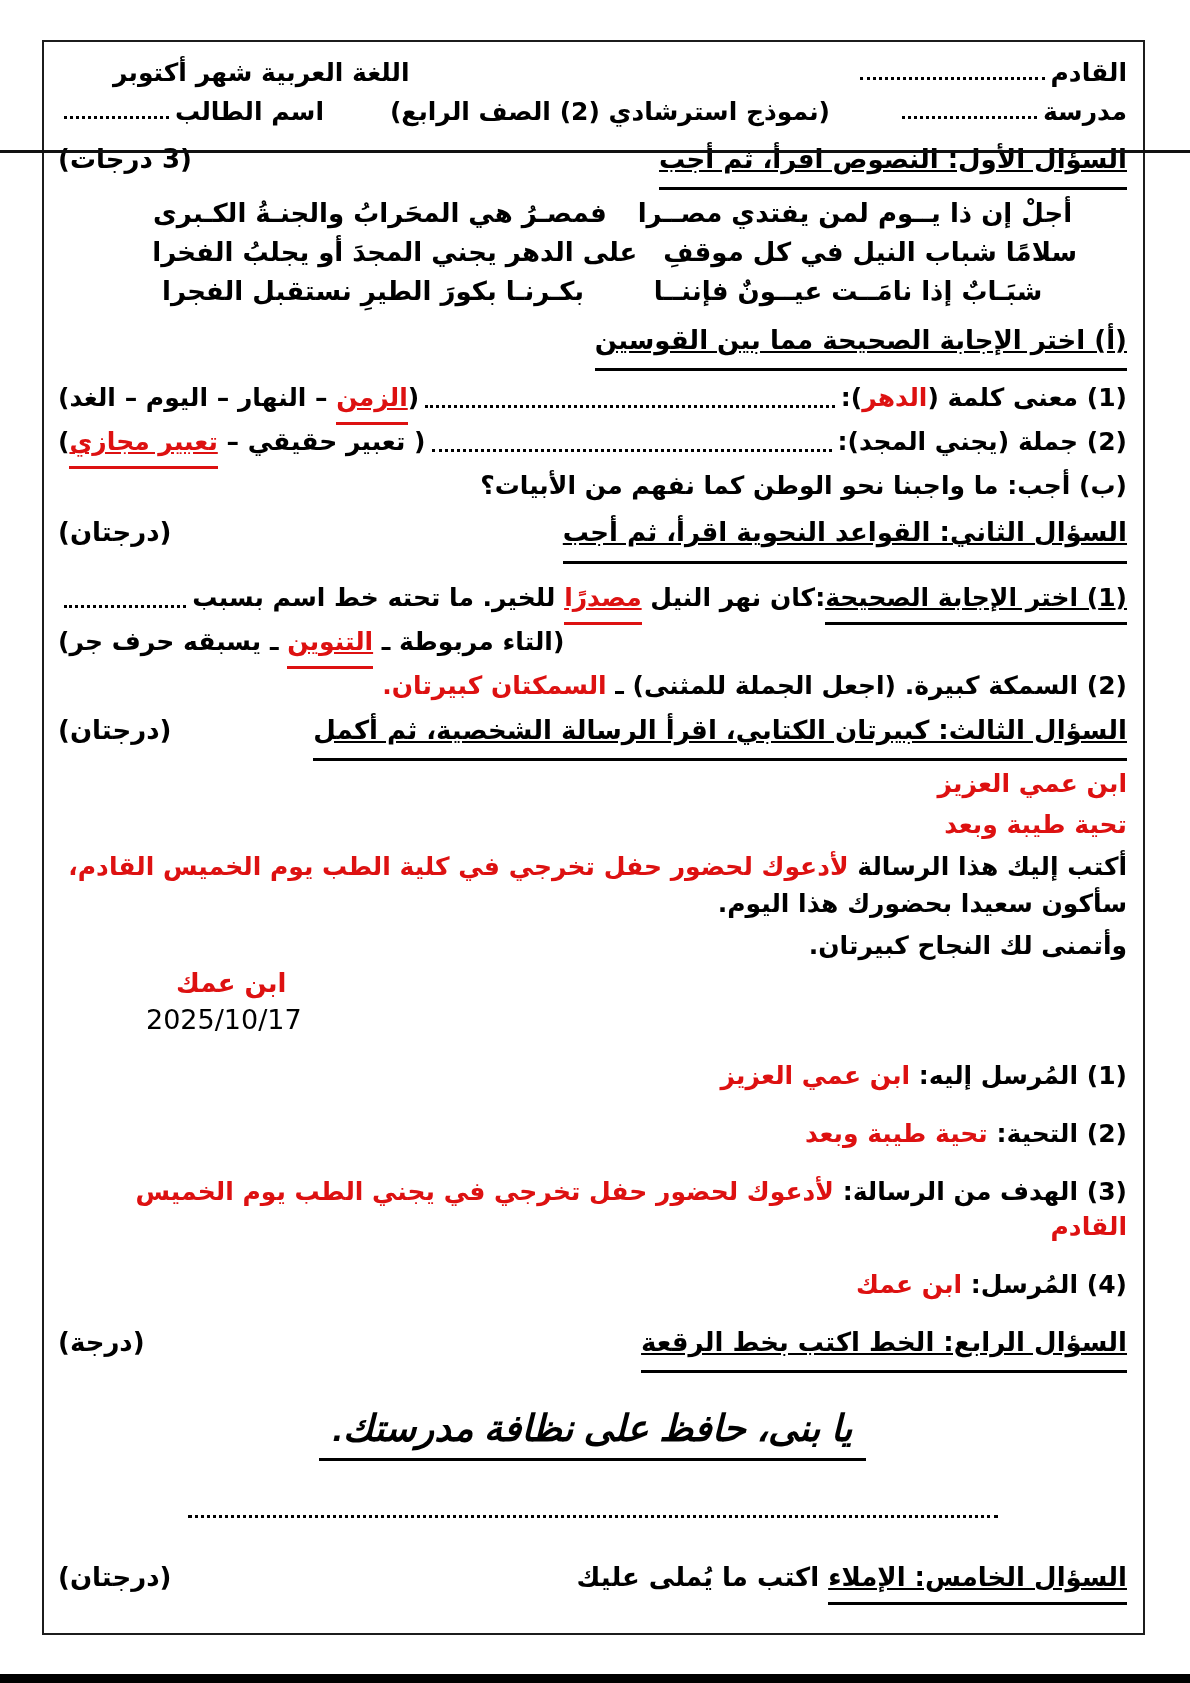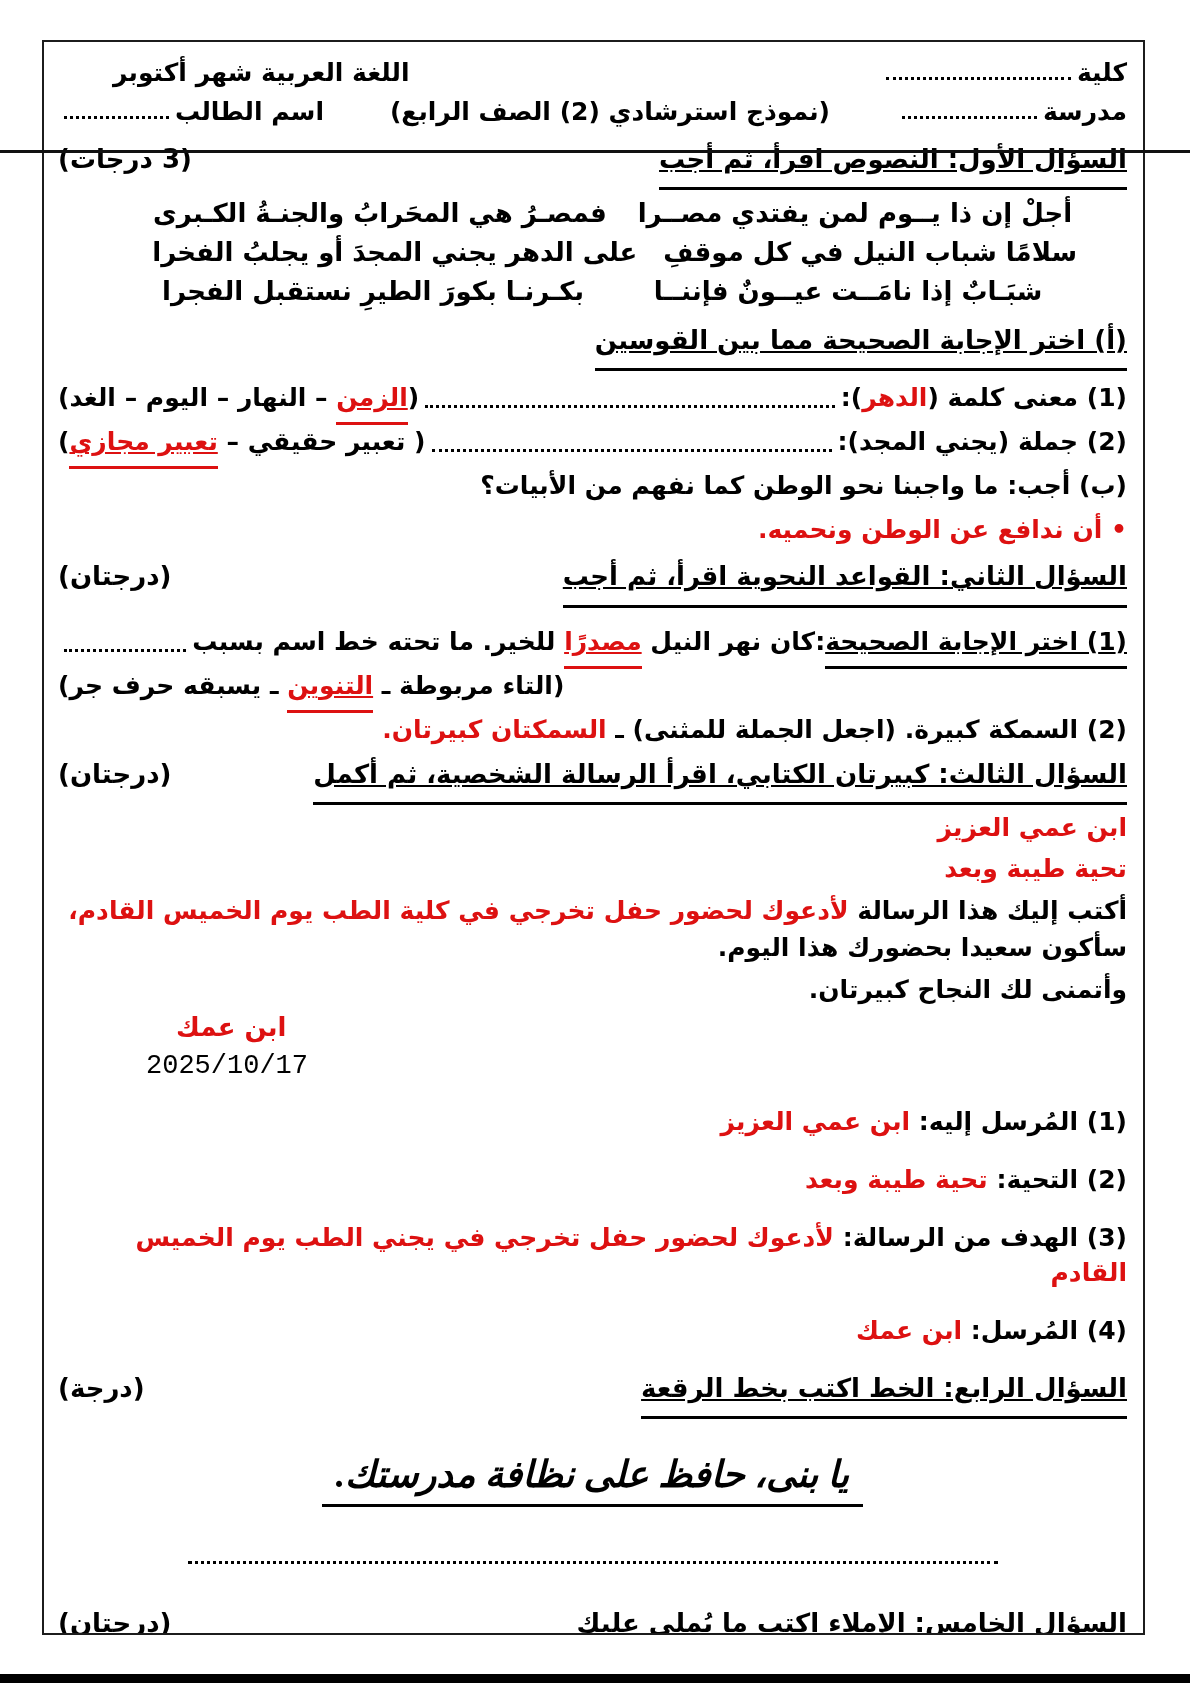--- a/index.html
+++ b/index.html
@@ -26,44 +26,44 @@
   .u{ border-bottom:3px solid currentColor; padding-bottom:10px;text-decoration:underline; }
   .red{ color:var(--red); }
   .poem{ padding:4px 50px 2px 95px; }
   .verse{ display:flex; gap:26px; font-size:26px; line-height:1.5; }
   .verse .r{ flex:1.04; text-align:center; white-space:nowrap; }
   .verse .l{ flex:1; text-align:center; white-space:nowrap; }
   .leftside{ justify-content:flex-end; }
   .letter p{ margin:4px 0; font-size:25px; line-height:1.5; }
   .sigrow{ text-align:left; padding-left:118px; font-size:26px; margin-top:2px; }
   .daterow{ text-align:left; padding-left:88px; font-size:27px; font-weight:normal; margin:6px 0 14px; }
-  .ltr{ direction:ltr; unicode-bidi:isolate; display:inline-block;font-family:Liberation Mono, monospace; }
+  .ltr{ direction:ltr; unicode-bidi:isolate; display:inline-block; }
   .ansrow{ margin:23px 0; }
   .callig{
     text-align:center; margin:34px 0 8px;
   }
   .callig span{
-    display:inline-block; font-family:Liberation Serif, serif; font-style:italic;
+    display:inline-block; font-family:Liberation Sans, sans-serif; font-style:italic;
     font-size:37px; border-bottom:3px solid #000; padding:0 14px 8px;
   }
   .dotline{ border-bottom:3px dotted #000; height:2px; }
   .dotline.mid{ width:810px; margin:52px auto 0; }
   .dotline.full{ margin:74px 2px 0; }
   .q5row{ margin-top:42px; }
 </style>
 </head>
 <body>
 
 <div class="topline"></div>
 <div class="bottombar"></div>
 
 <div class="frame">
 
   <div class="hrow">
-    <span>كلية</span>
+    <span>القادم</span>
     <span class="dots w200"></span>
     <span class="sp"></span>
     <span>اللغة العربية  شهر أكتوبر</span>
     <span style="flex:0 0 55px"></span>
   </div>
   <div class="hrow">
     <span>مدرسة</span>
     <span class="dots w150"></span>
     <span class="sp"></span>
     <span>(نموذج استرشادي (2) الصف الرابع)</span>
@@ -103,23 +103,20 @@
   </div>
 
   <div class="line">
     <span>(2) جملة (يجني المجد):</span>
     <span class="dots grow"></span>
     <span><span>( تعبير حقيقي – </span><span class="red u">تعبير مجازي</span><span>)</span></span>
   </div>
 
   <div class="line">
     <span>(ب) أجب: ما واجبنا نحو الوطن كما نفهم من الأبيات؟</span>
-  </div>
-  <div class="line">
-    <span class="red">• أن ندافع عن الوطن ونحميه.</span>
   </div>
 
   <div class="trow" style="margin-top:12px">
     <span class="u">السؤال الثاني: القواعد النحوية اقرأ، ثم أجب</span>
     <span>(درجتان)</span>
   </div>
 
   <div class="line" style="margin-top:16px">
     <span><span class="u">(1) اختر الإجابة الصحيحة</span><span>:كان نهر النيل </span><span class="red u">مصدرًا</span><span> للخير. ما تحته خط اسم بسبب </span></span>
     <span class="dots grow"></span>

